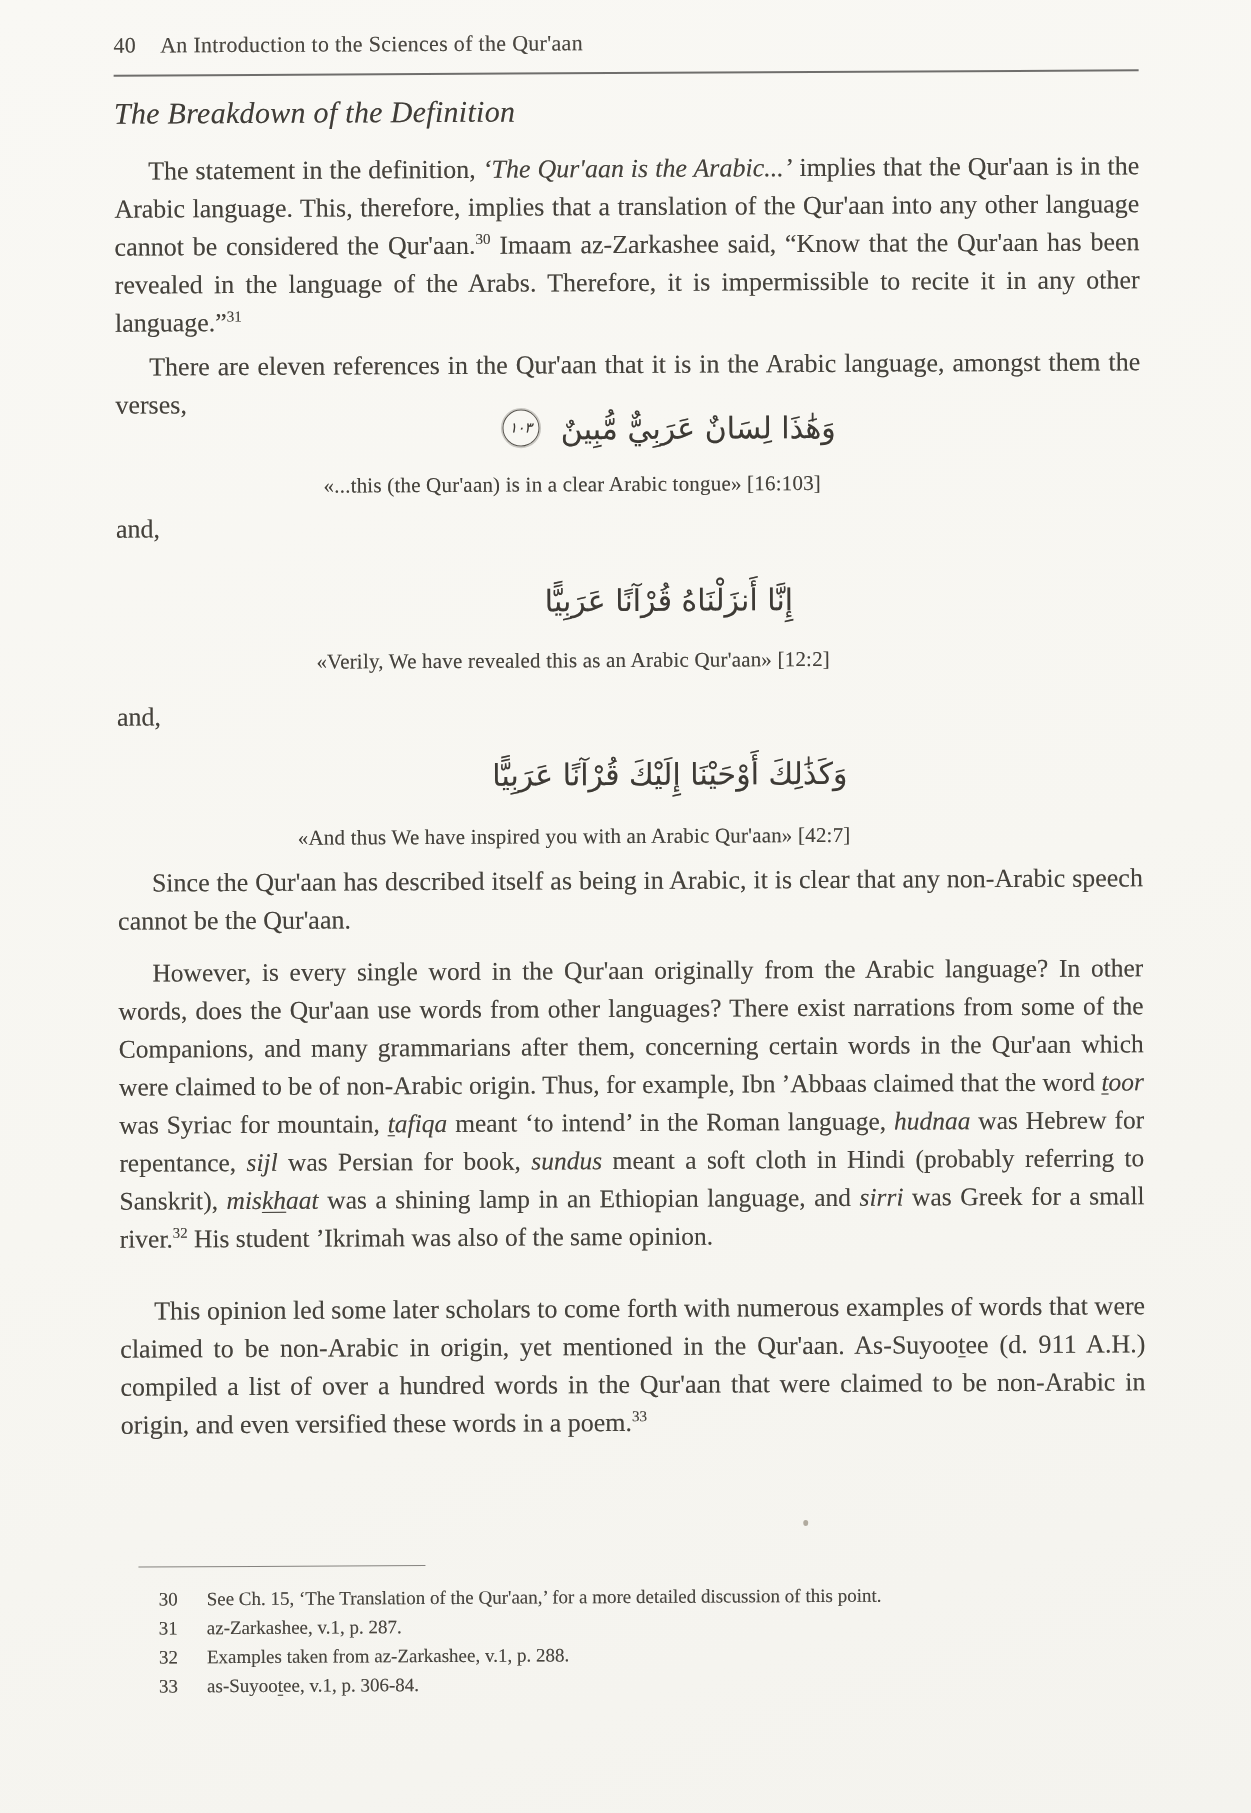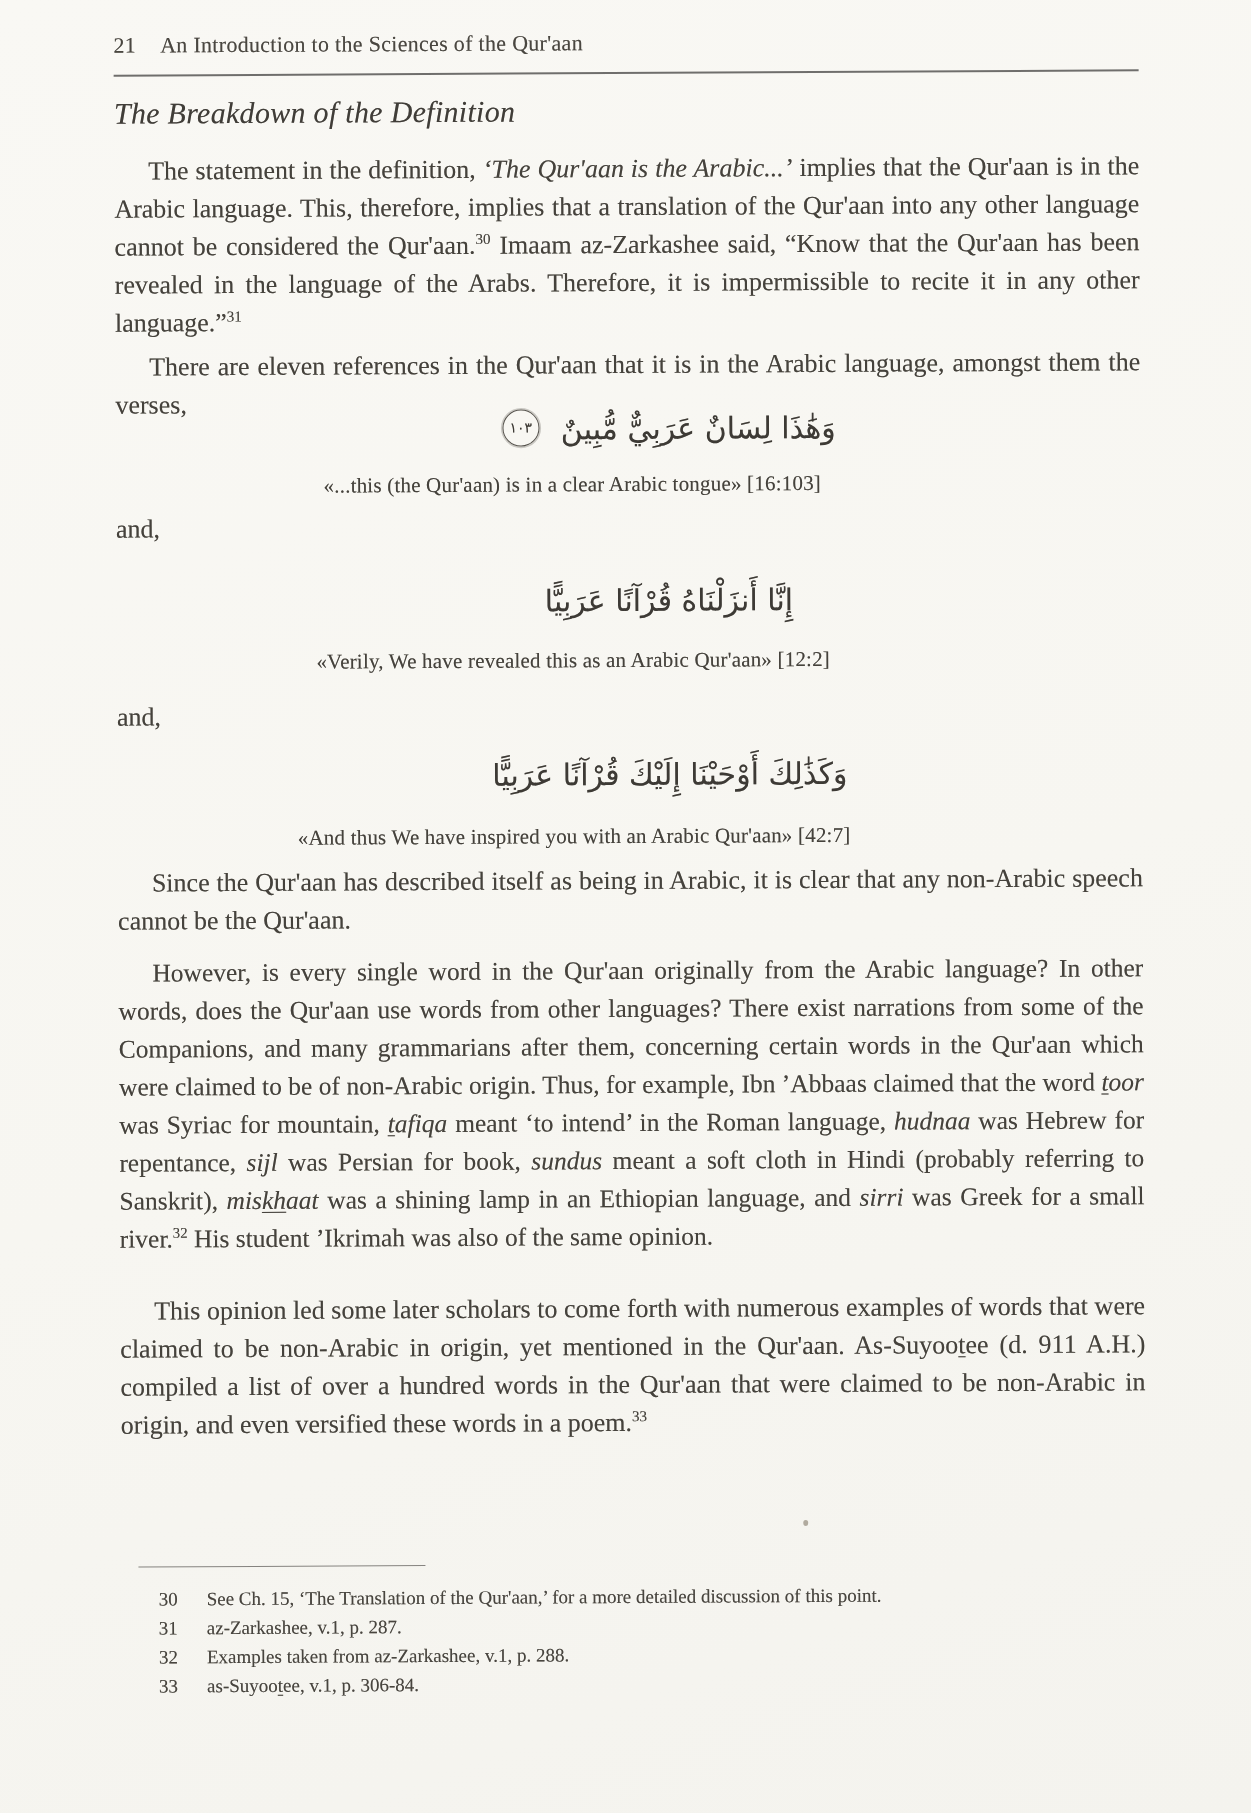--- a/index.html
+++ b/index.html
@@ -66,21 +66,21 @@
   .pos-v1 { top: 402px; }
   .pos-v2 { top: 574px; }
   .pos-v3 { top: 748px; }
   .ayah-ornament {
     display: inline-block;
     width: 35px; height: 35px;
     border: 1.4px solid #55524c; border-radius: 50%;
     box-shadow: 0 0 0 1.6px rgba(85,82,76,0.28);
     font-size: 14px; line-height: 35px; text-align: center;
     vertical-align: middle; position: relative; top: -3px;
-    margin-left: 2px; margin-right: 12px;
+    margin-left: 2px; margin-right: 12px; font-style: italic;
   }
 
   
   .verse-translation {
     text-align: center; padding-right: 112px; box-sizing: border-box;
     font-size: 21px; letter-spacing: 0.2px; color: #45423c;
   }
   .pos-t1 { top: 472px; }
   .pos-t2 { top: 648px; }
   .pos-t3 { top: 824px; }
@@ -106,21 +106,21 @@
     background: #a59d90; opacity: 0.85;
   }
 </style>
 </head>
 <body>
 
 <div class="page">
   <div class="page-content">
 
     <header class="abs running-header">
-      <span>21</span>
+      <span>40</span>
       <span>An Introduction to the Sciences of the Qur'aan</span>
     </header>
     <hr class="abs rule header-rule">
 
     <h1 class="abs section-heading">The Breakdown of the Definition</h1>
 
     <p class="abs body-para pos-p1"><span>The statement in the definition, </span><span class="seg-i">‘The Qur'aan is the Arabic...’</span><span> implies that the Qur'aan is in the Arabic language. This, therefore, implies that a translation of the Qur'aan into any other language cannot be considered the Qur'aan.</span><sup>30</sup><span> Imaam az-Zarkashee said, “Know that the Qur'aan has been revealed in the language of the Arabs. Therefore, it is impermissible to recite it in any other language.”</span><sup>31</sup></p>
 
     <p class="abs body-para pos-p2"><span>There are eleven references in the Qur'aan that it is in the Arabic language, amongst them the verses,</span></p>
 

